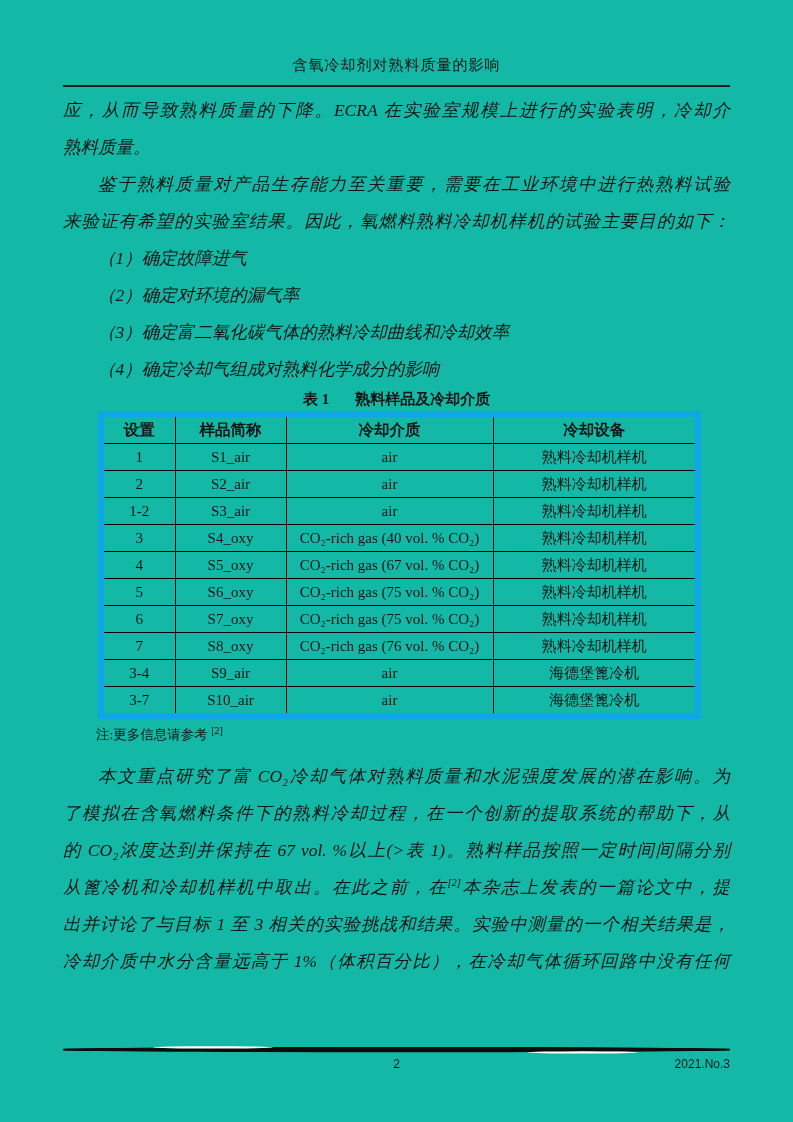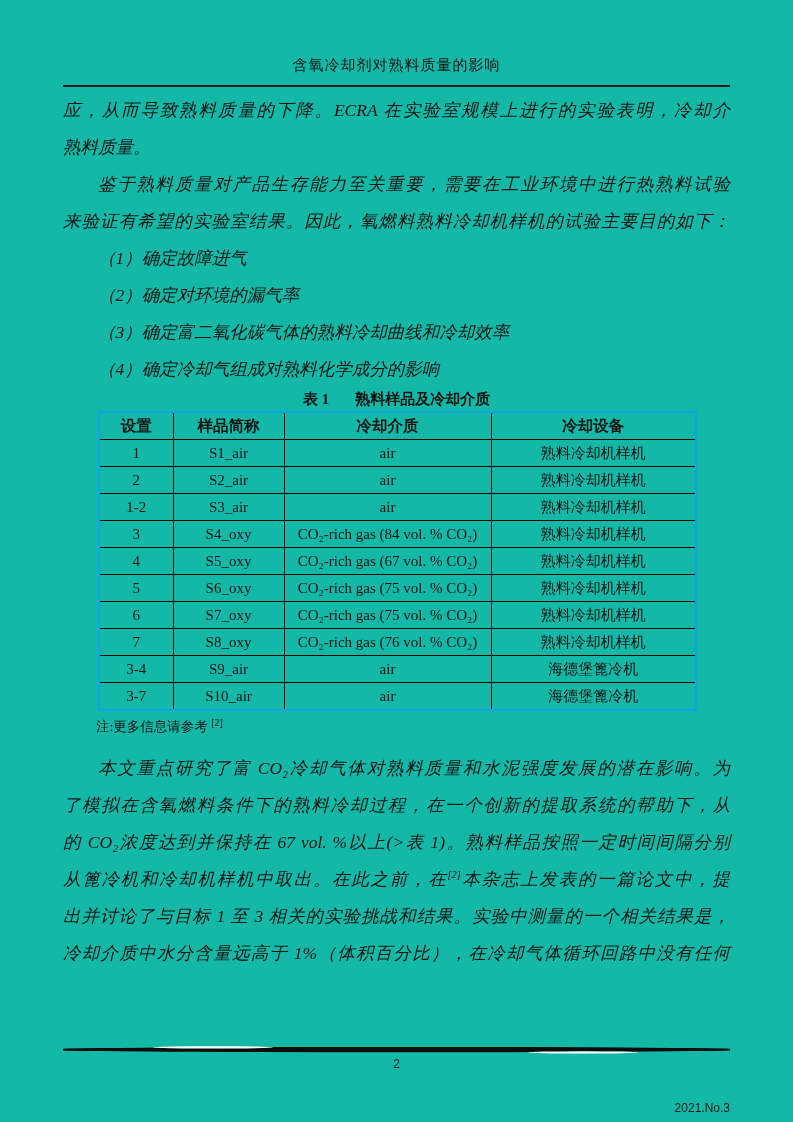--- a/index.html
+++ b/index.html
@@ -26,21 +26,21 @@
   .objective { padding-left:35px; }
   sup.ref { font-size:10.5px; vertical-align:super; line-height:0; }
   .table-caption {
     text-align:center; font-weight:bold; font-size:15px;
     line-height:23px; height:23px; margin-top:0;
   }
   .caption-label { margin-right:26px; }
   .table-wrap { padding-left:35px; }
   table.samples {
     border-collapse:collapse; width:597px; table-layout:fixed;
-    border:2px solid #0ea5e9;
+    border:6px solid #0ea5e9;
   }
   table.samples th, table.samples td {
     border:1px solid #000; text-align:center; vertical-align:middle;
     padding:0; height:26px; font-size:15px; line-height:20px;
     overflow:hidden; white-space:nowrap;
   }
   table.samples th { font-weight:bold; font-size:15.5px; }
   col.c0 { width:74px; } col.c1 { width:111px; }
   col.c2 { width:207px; } col.c3 { width:205px; }
   .table-note {
@@ -50,21 +50,21 @@
   .table-note sup.ref { font-size:10px; }
   .p3 { margin-top:10px; }
   .footer { position:absolute; left:63px; top:1046px; width:667px; }
   .footer-bar svg { display:block; }
   .footer-meta {
     position:relative; height:18px; margin-top:3px;
     font-family:"Liberation Sans","DejaVu Sans",sans-serif;
     font-size:12px; color:#1a1a1a;
   }
   .page-num { position:absolute; left:0; right:0; text-align:center; }
-  .issue { position:absolute; right:0; top:0;margin-top:44px; }
+  .issue { position:absolute; right:0; top:0; }
 </style>
 </head>
 <body>
 
 <div class="page">
 
   <div class="header-title">含氧冷却剂对熟料质量的影响</div>
   <div class="header-rule"></div>
 
   <div class="content">
@@ -121,21 +121,21 @@
             </tr>
             <tr>
               <td>1-2</td>
               <td>S3_air</td>
               <td>air</td>
               <td>熟料冷却机样机</td>
             </tr>
             <tr>
               <td>3</td>
               <td>S4_oxy</td>
-              <td>CO₂-rich gas (84 vol. % CO₂)</td>
+              <td>CO₂-rich gas (40 vol. % CO₂)</td>
               <td>熟料冷却机样机</td>
             </tr>
             <tr>
               <td>4</td>
               <td>S5_oxy</td>
               <td>CO₂-rich gas (67 vol. % CO₂)</td>
               <td>熟料冷却机样机</td>
             </tr>
             <tr>
               <td>5</td>

